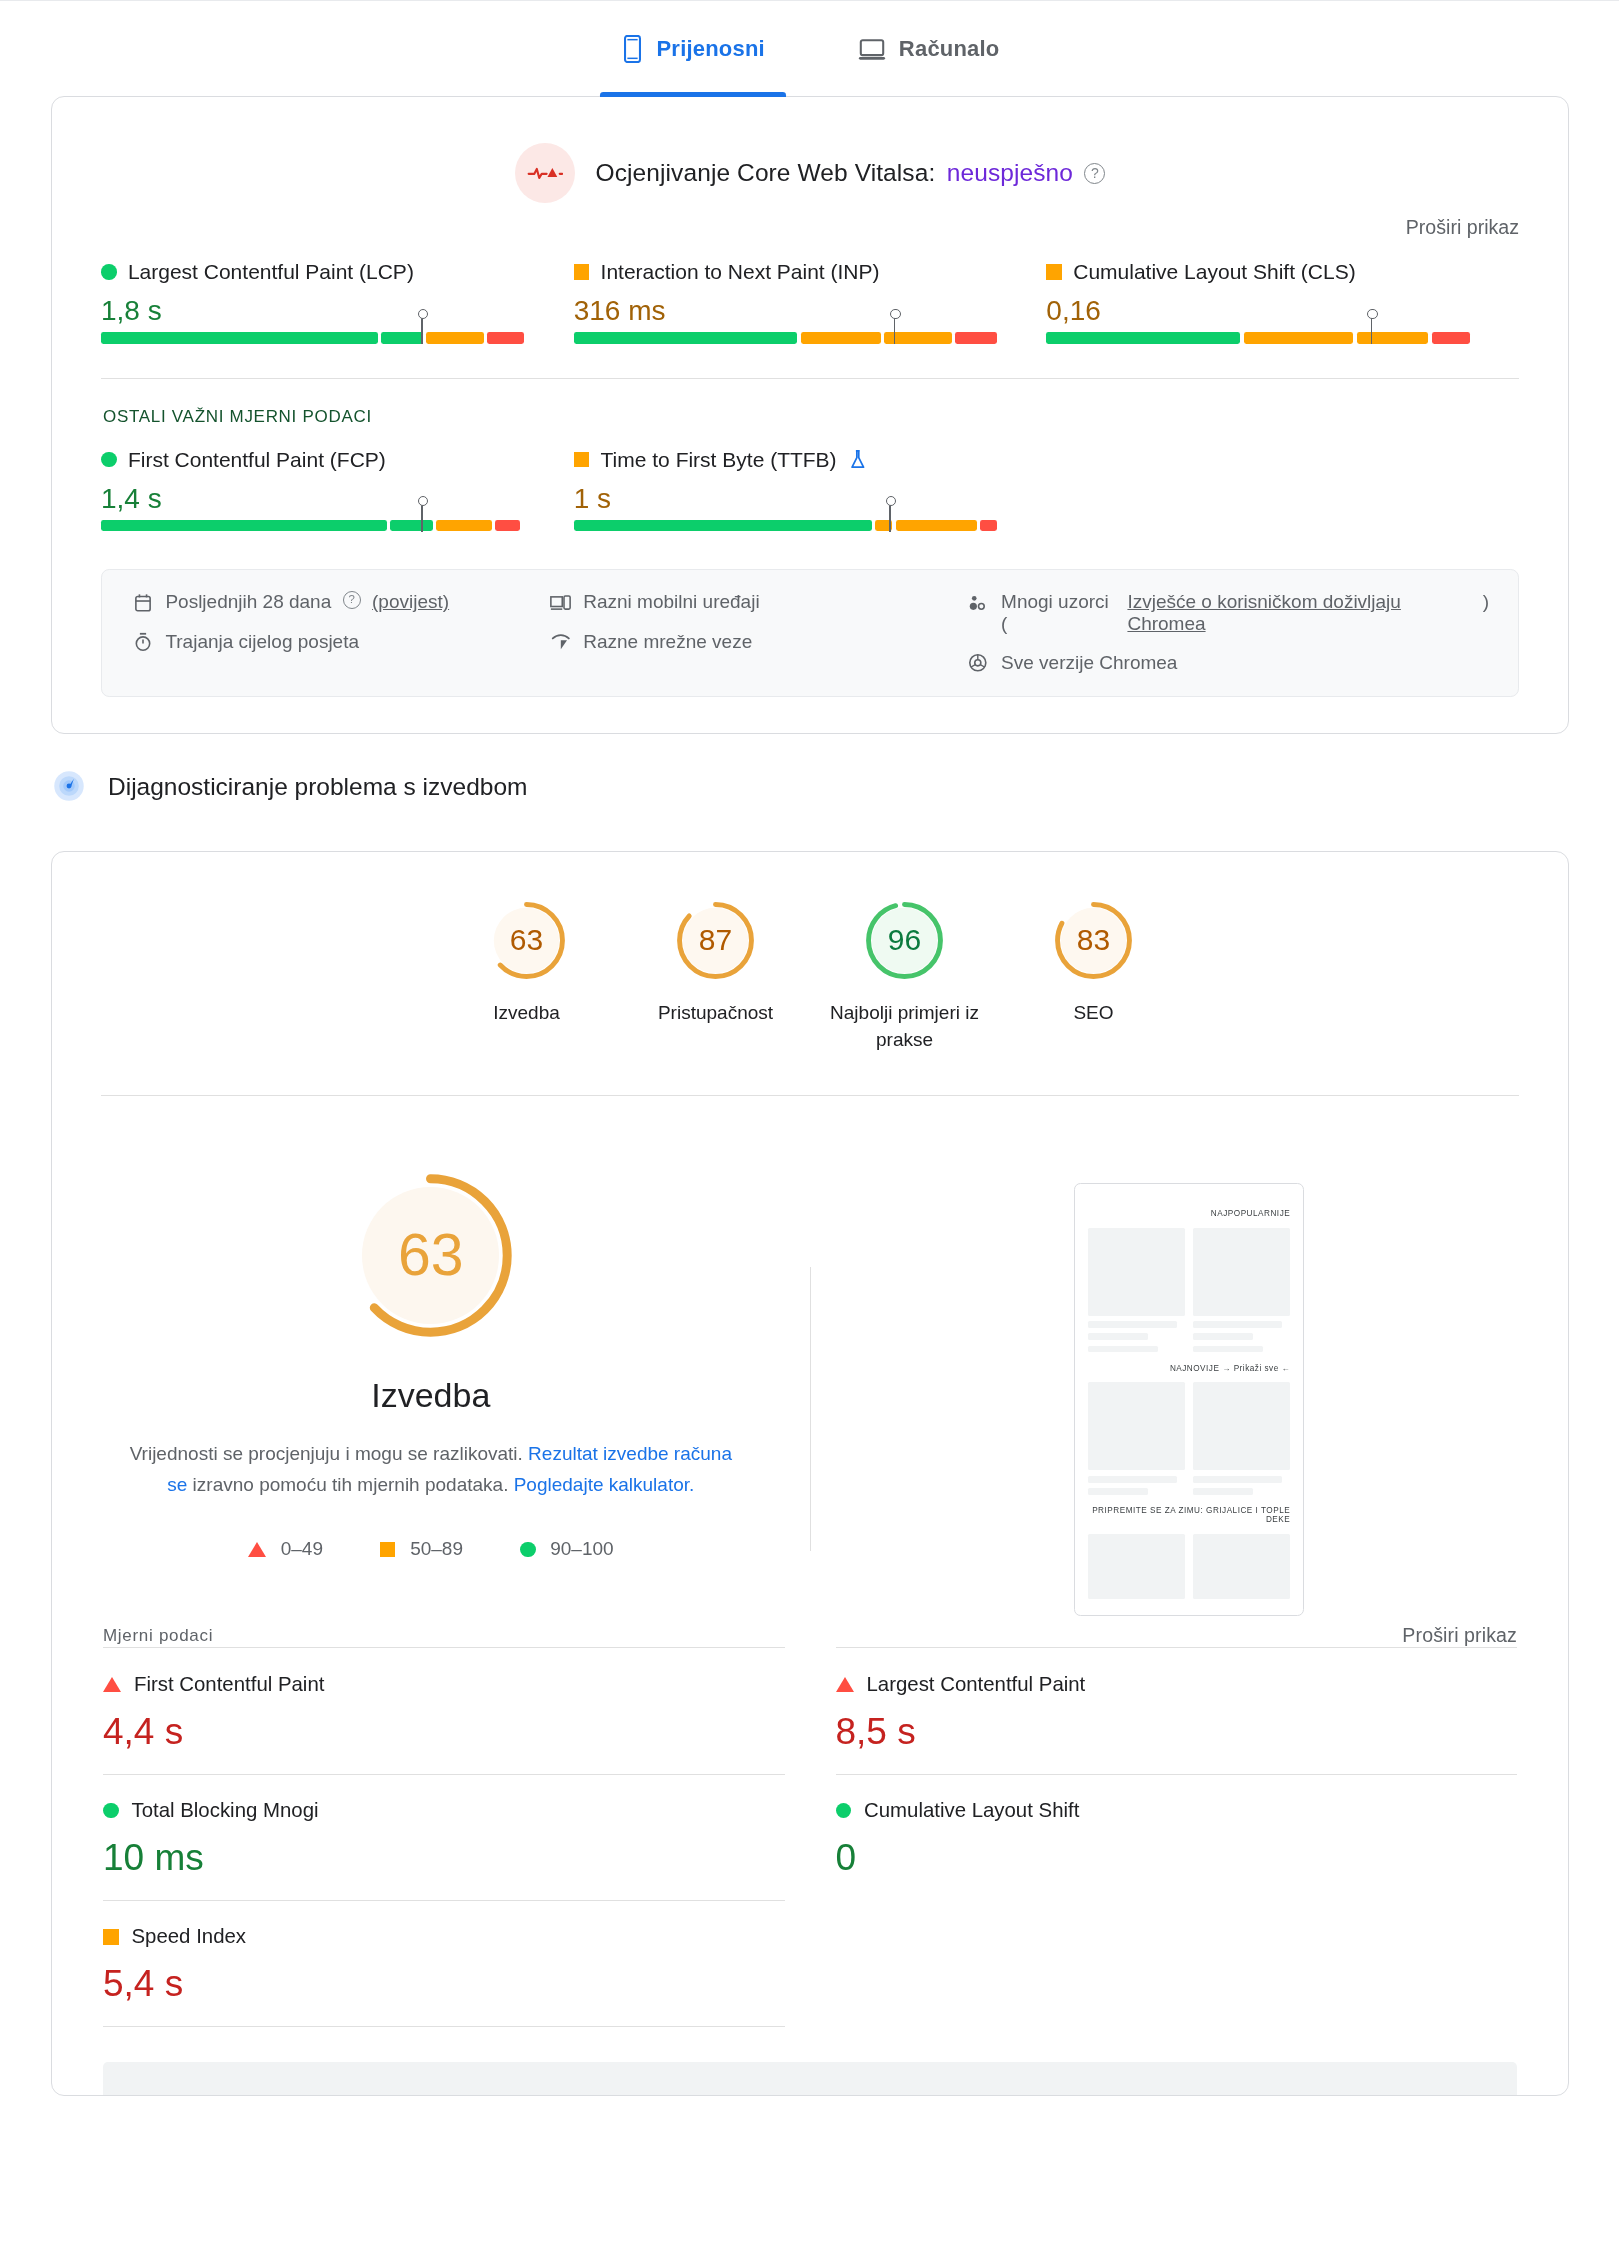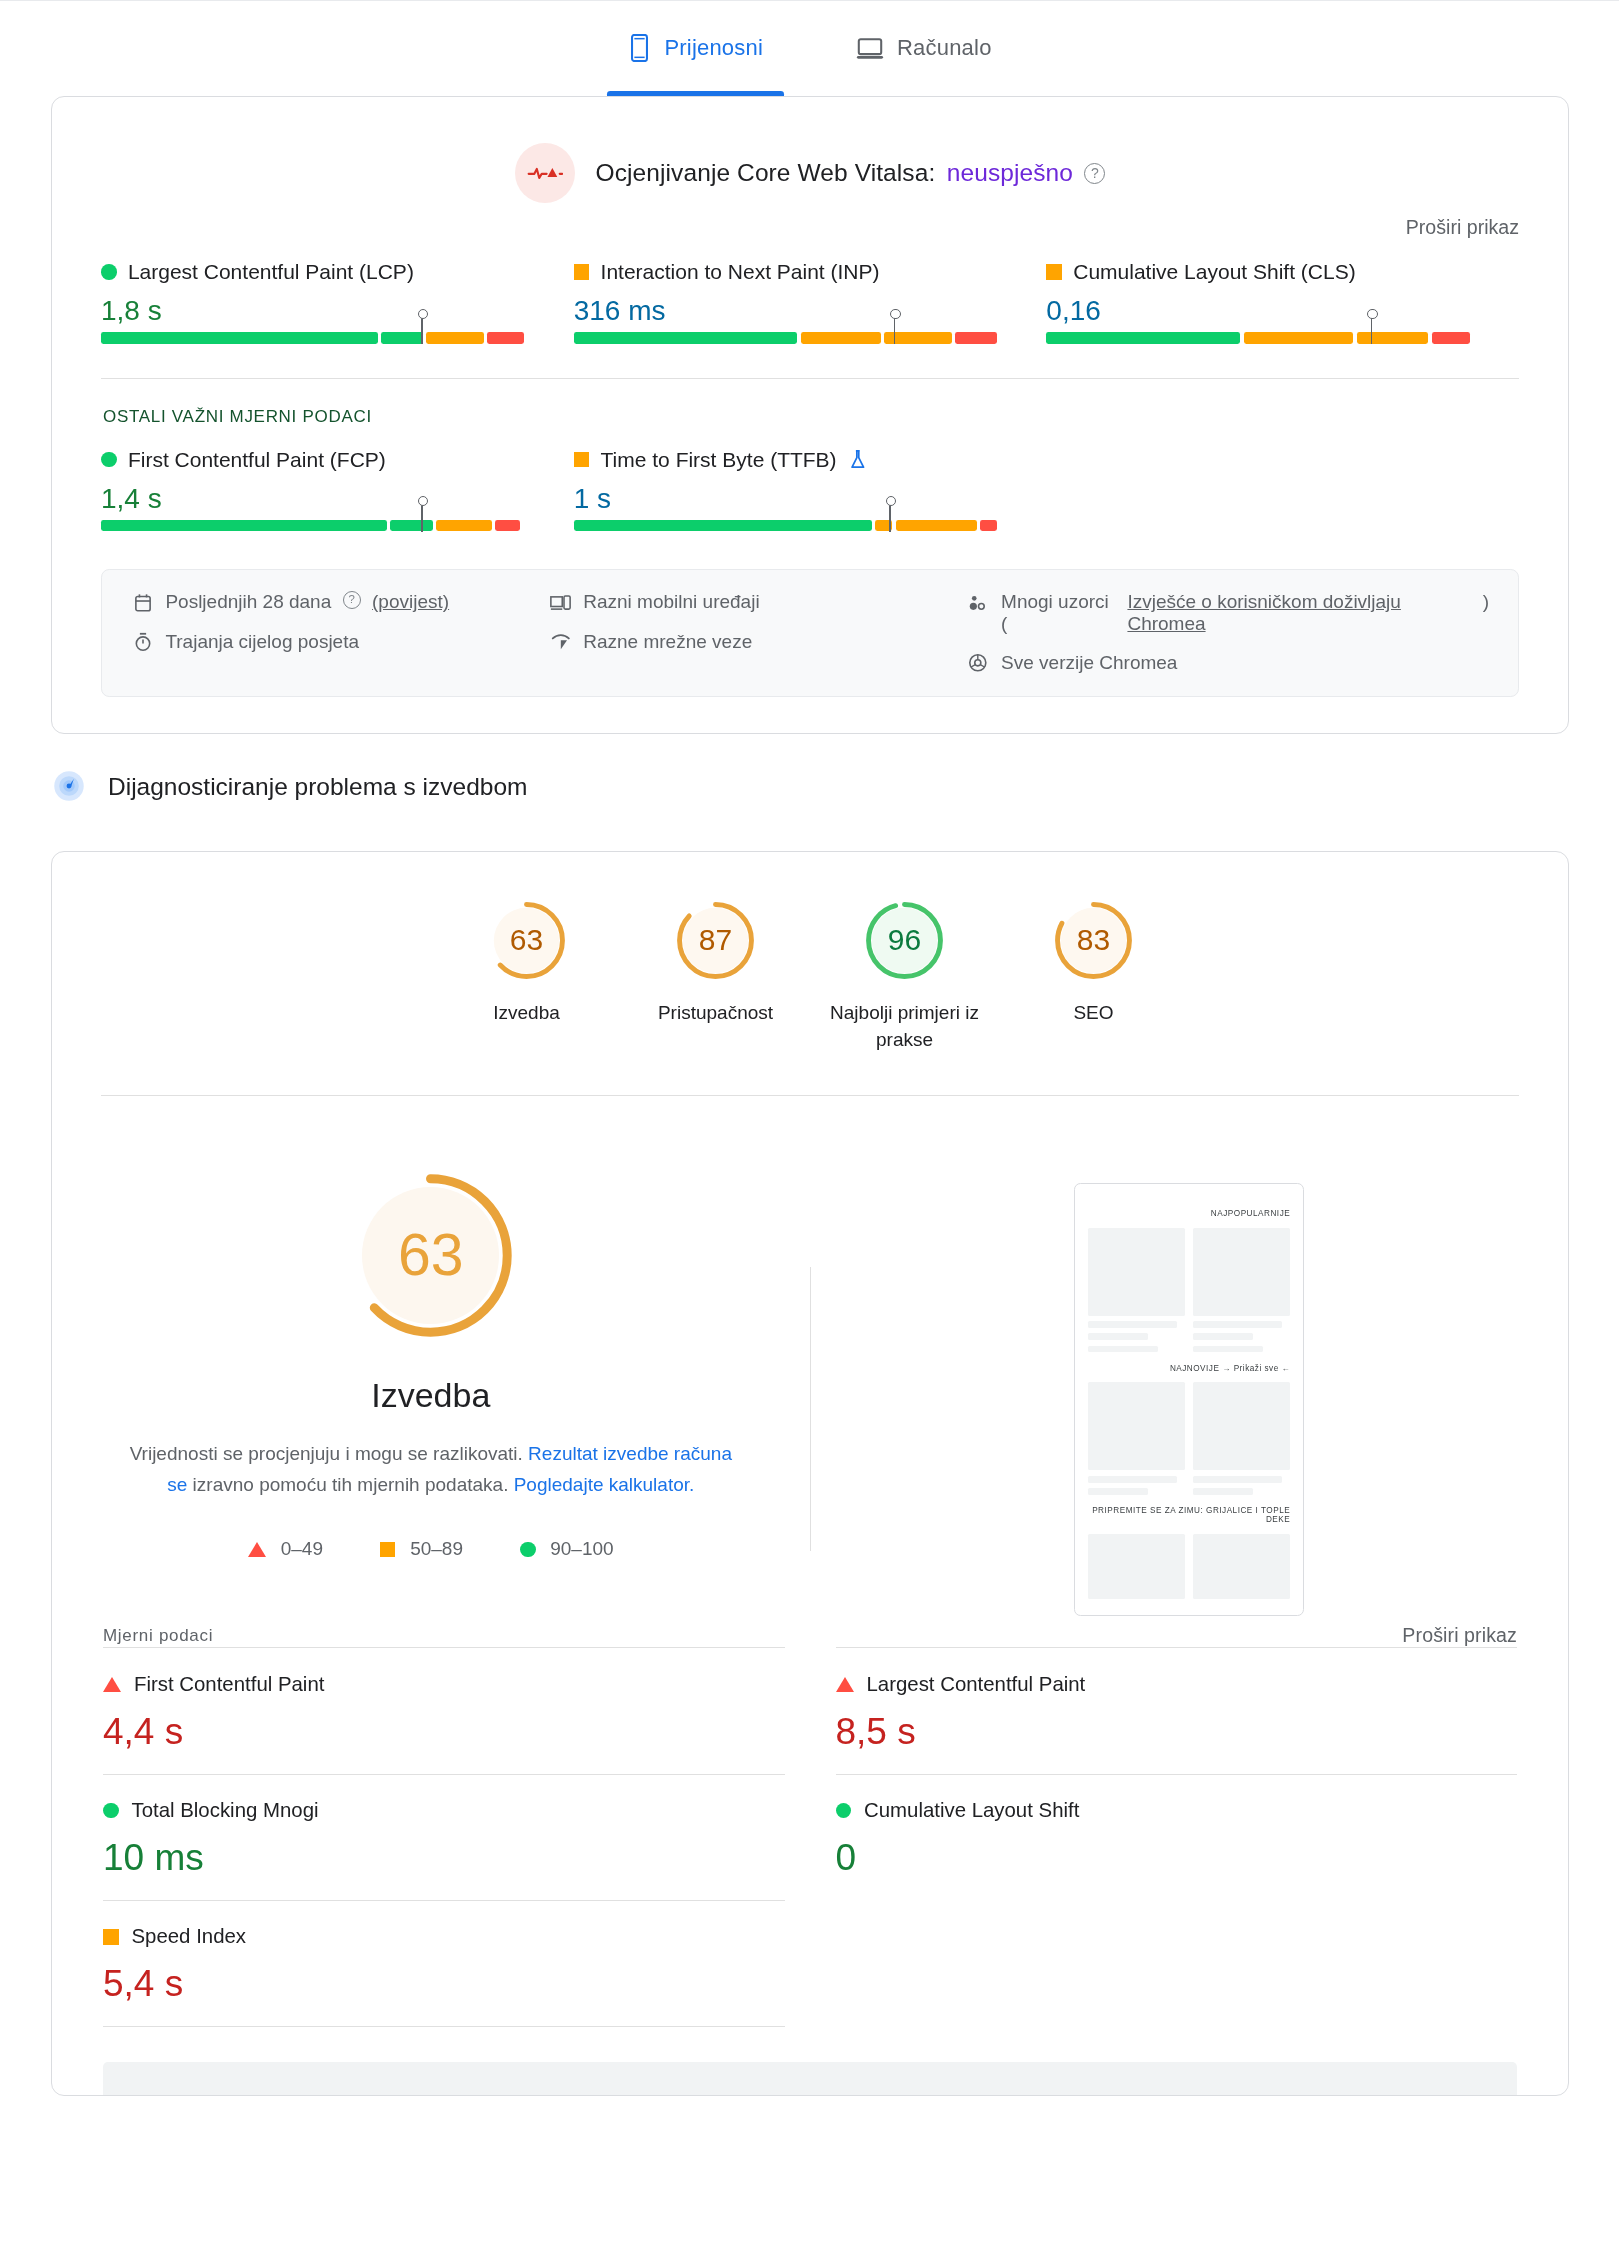--- a/index.html
+++ b/index.html
@@ -10,24 +10,25 @@
     font-family: "Liberation Sans", sans-serif;
     -webkit-font-smoothing: antialiased;
   }
   .page { width: 1620px; position: relative; }
 
   
   .tabbar {
     border-top: 0.8px solid #e8eaed;
     height: 96px;
     display: flex;
-    align-items: flex-end;
+    align-items: flex-start;
     justify-content: center;
     gap: 51px;
     position: relative;
+    font-weight: bold;
   }
   .tab {
     display: flex; align-items: center; gap: 13px;
     height: 96px; padding: 0 21px;
     font-size: 22px; letter-spacing: 0.2px;
     color: #5f6368; cursor: pointer;
     position: relative;
   }
   .tab.active { color: #1a73e8; }
   .tab.active::after {
@@ -89,21 +90,21 @@
     border-left: 9px solid transparent; border-right: 9px solid transparent;
     border-bottom: 15.5px solid #ff4e42;
   }
   .flask { width: 19.6px; height: 21px; flex: none; }
 
   .metric-value {
     text-align: left; font-size: 28px; margin: 11.4px 0 4.9px 0;
     padding-right: 91px;
   }
   .v-good { color: #178038; }
-  .v-avg  { color: #0369a1; }
+  .v-avg  { color: #a16207; }
   .v-bad  { color: #c5221f; }
 
   .gauge-bar { display: flex; height: 11.4px; align-items: flex-start; position: relative; margin-top: 4.9px; }
   .gauge-bar .seg { height: 11.4px; border-radius: 2.4px; margin-right: 3.3px; }
   .seg-g { background: #0cce6b; }
   .seg-y { background: #ffa400; }
   .seg-r { background: #ff4e42; }
   .needle {
     position: absolute; top: -16.3px; width: 1.6px; height: 28px; background: #5f6368;
   }

